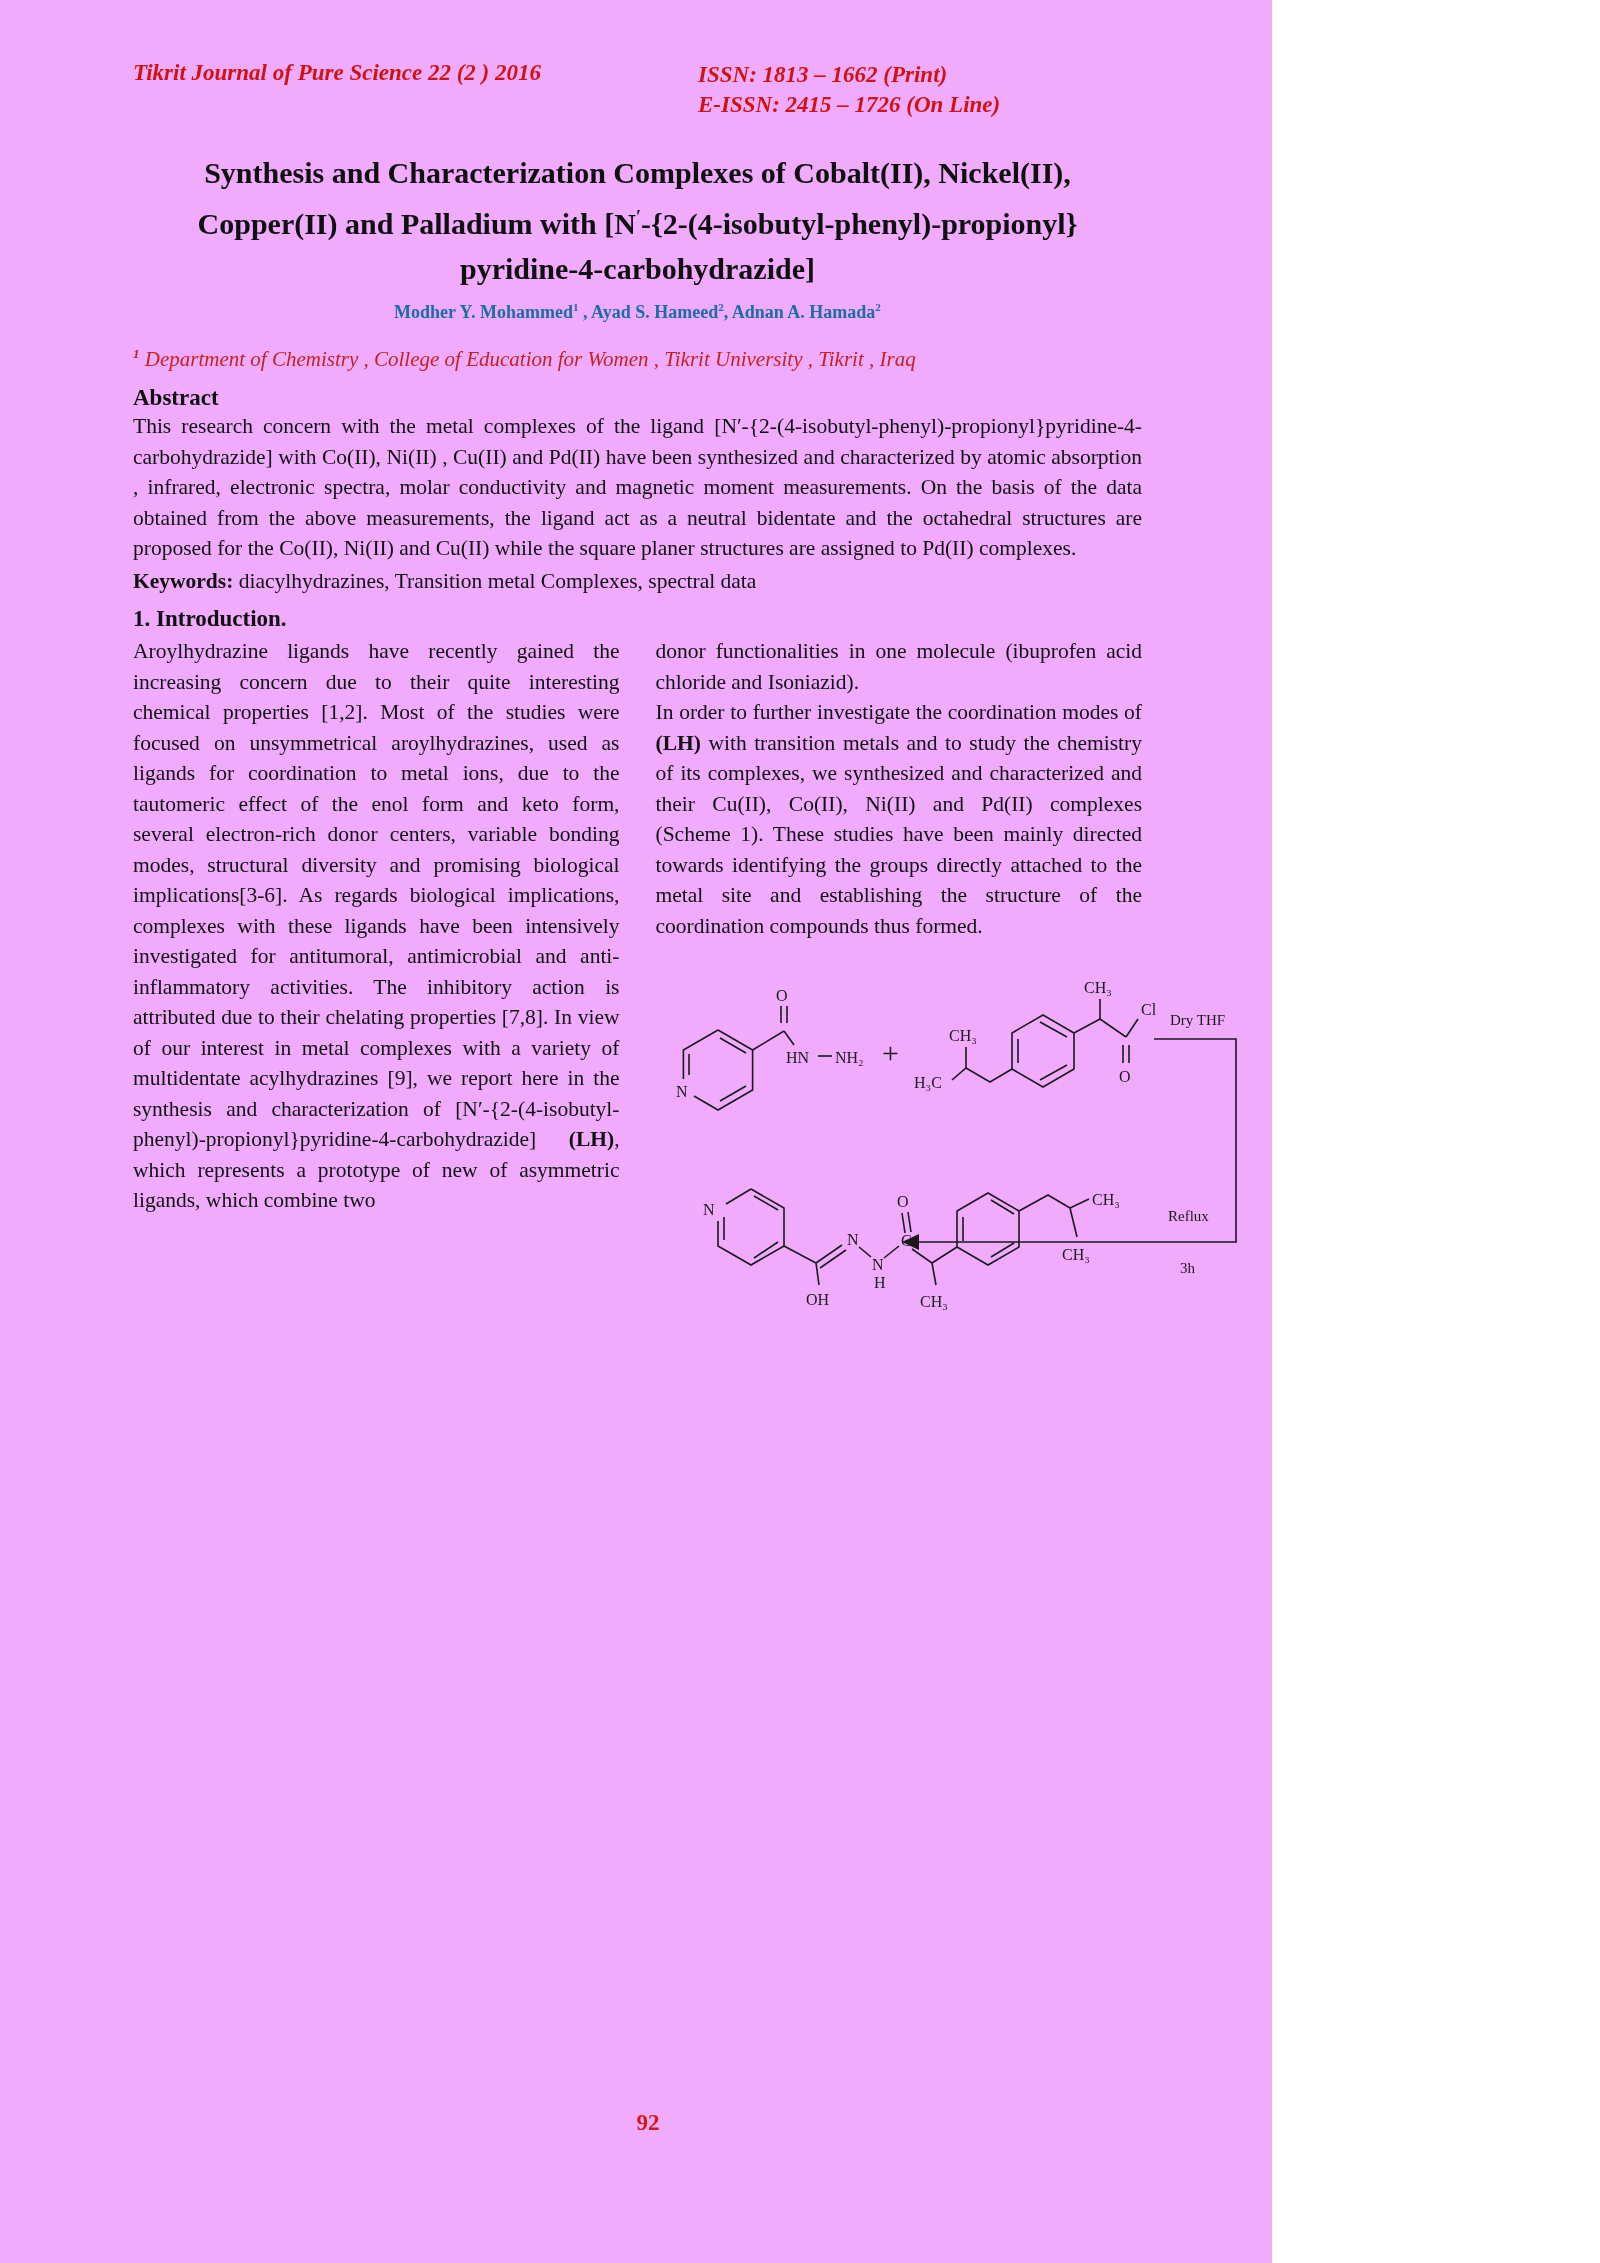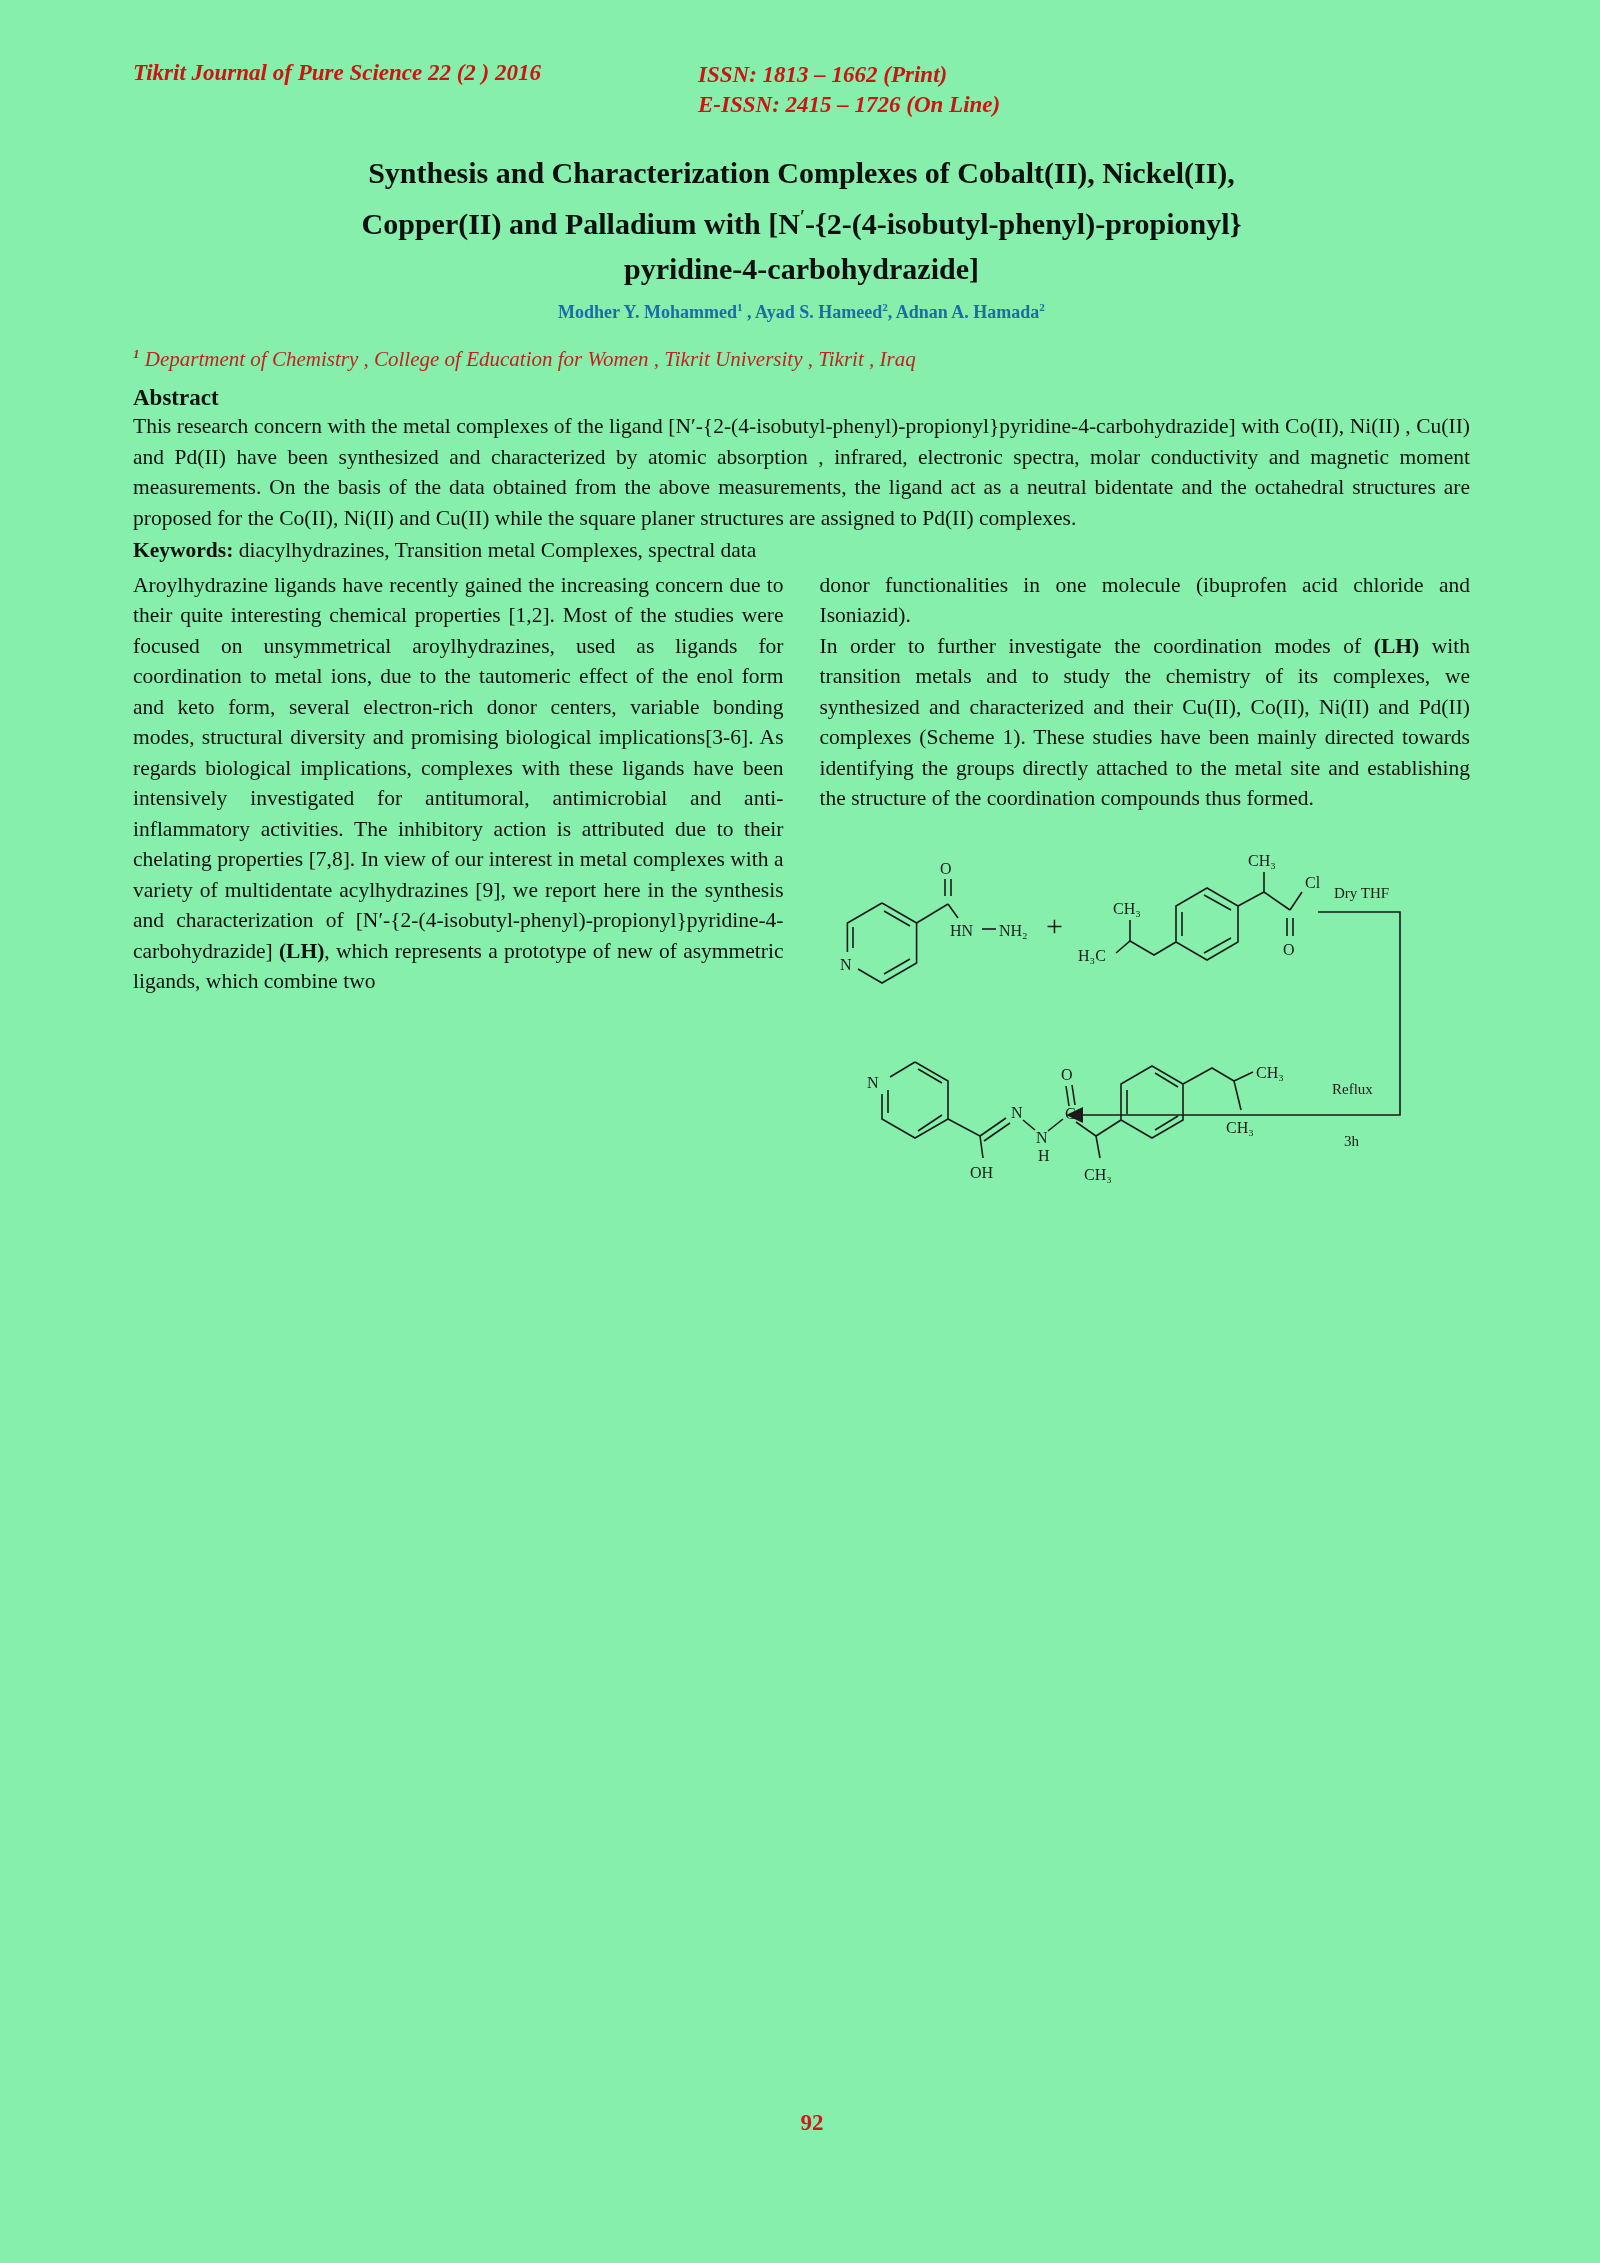--- a/index.html
+++ b/index.html
@@ -1,19 +1,19 @@
 <!DOCTYPE html>
 <html><head>
 <meta charset="utf-8">
 <style>
   html,body{margin:0;padding:0;background:#ffffff;}
   .page{
     position:relative;
-    width:1600px;height:2263px;
-    background:#86efac;
+    width:1272px;height:2263px;
+    background:#f0abfc;
     font-family:"Liberation Serif", serif;
     color:#111111;
     overflow:hidden;
   }
   .content{padding:60px 130px 0 133px;}
   
   .hdr{display:flex;align-items:flex-start;}
   .hdr-left{width:565px;flex:none;}
   .journal-name{font-size:23px;font-weight:bold;font-style:italic;color:#cf1313;}
   .hdr-right{flex:1;}
@@ -75,20 +75,21 @@
     <div class="affil">
       <div><sup>1</sup><span> Department of Chemistry , College of Education for Women ,  Tikrit University , Tikrit , Iraq</span></div>
     </div>
 
     <div class="sec-head">Abstract</div>
     <div class="body-text">This research concern with the metal complexes of the ligand [N′-{2-(4-isobutyl-phenyl)-propionyl}pyridine-4-carbohydrazide]  with Co(II), Ni(II) , Cu(II) and Pd(II) have been synthesized and characterized by atomic absorption , infrared, electronic spectra, molar conductivity and magnetic moment measurements. On the basis of the data obtained from the above measurements, the ligand act as a neutral bidentate and the octahedral structures are proposed for the Co(II), Ni(II) and Cu(II) while the square planer structures are assigned to Pd(II) complexes.</div>
     <div class="kw-line">
       <span class="kw-label">Keywords:</span><span> diacylhydrazines, Transition metal Complexes, spectral data</span>
     </div>
 
+    <div class="sec-head">1. Introduction.</div>
 
     <div class="cols">
       <div class="col">
         <p class="body-text"><span>Aroylhydrazine ligands have recently gained the increasing concern due to their quite interesting chemical properties [1,2]. Most of the studies were focused on unsymmetrical aroylhydrazines, used as ligands for coordination to metal ions, due to the tautomeric effect of the enol form and keto form, several electron-rich donor centers, variable bonding modes, structural diversity and promising biological implications[3-6]. As regards biological implications, complexes with these ligands have been intensively investigated for antitumoral, antimicrobial and anti-inflammatory activities. The inhibitory action is attributed due to their chelating properties [7,8]. In view of our interest in metal complexes with a variety of multidentate acylhydrazines [9], we report here in the synthesis and characterization of [N′-{2-(4-isobutyl-phenyl)-propionyl}pyridine-4-carbohydrazide] </span><span class="bold">(LH)</span><span>, which represents a prototype of new of asymmetric ligands, which combine two</span></p>
       </div>
 
       <div class="col">
         <p class="body-text">donor functionalities in one molecule (ibuprofen acid chloride and Isoniazid).</p>
         <p class="body-text"><span>In order to further investigate the coordination modes of </span><span class="bold">(LH)</span><span> with transition metals and to study the chemistry of its complexes, we synthesized and characterized and their Cu(II), Co(II), Ni(II) and Pd(II) complexes (Scheme 1). These studies have been mainly directed towards identifying the groups directly attached to the metal site and establishing the structure of the coordination compounds thus formed.</span></p>
 

